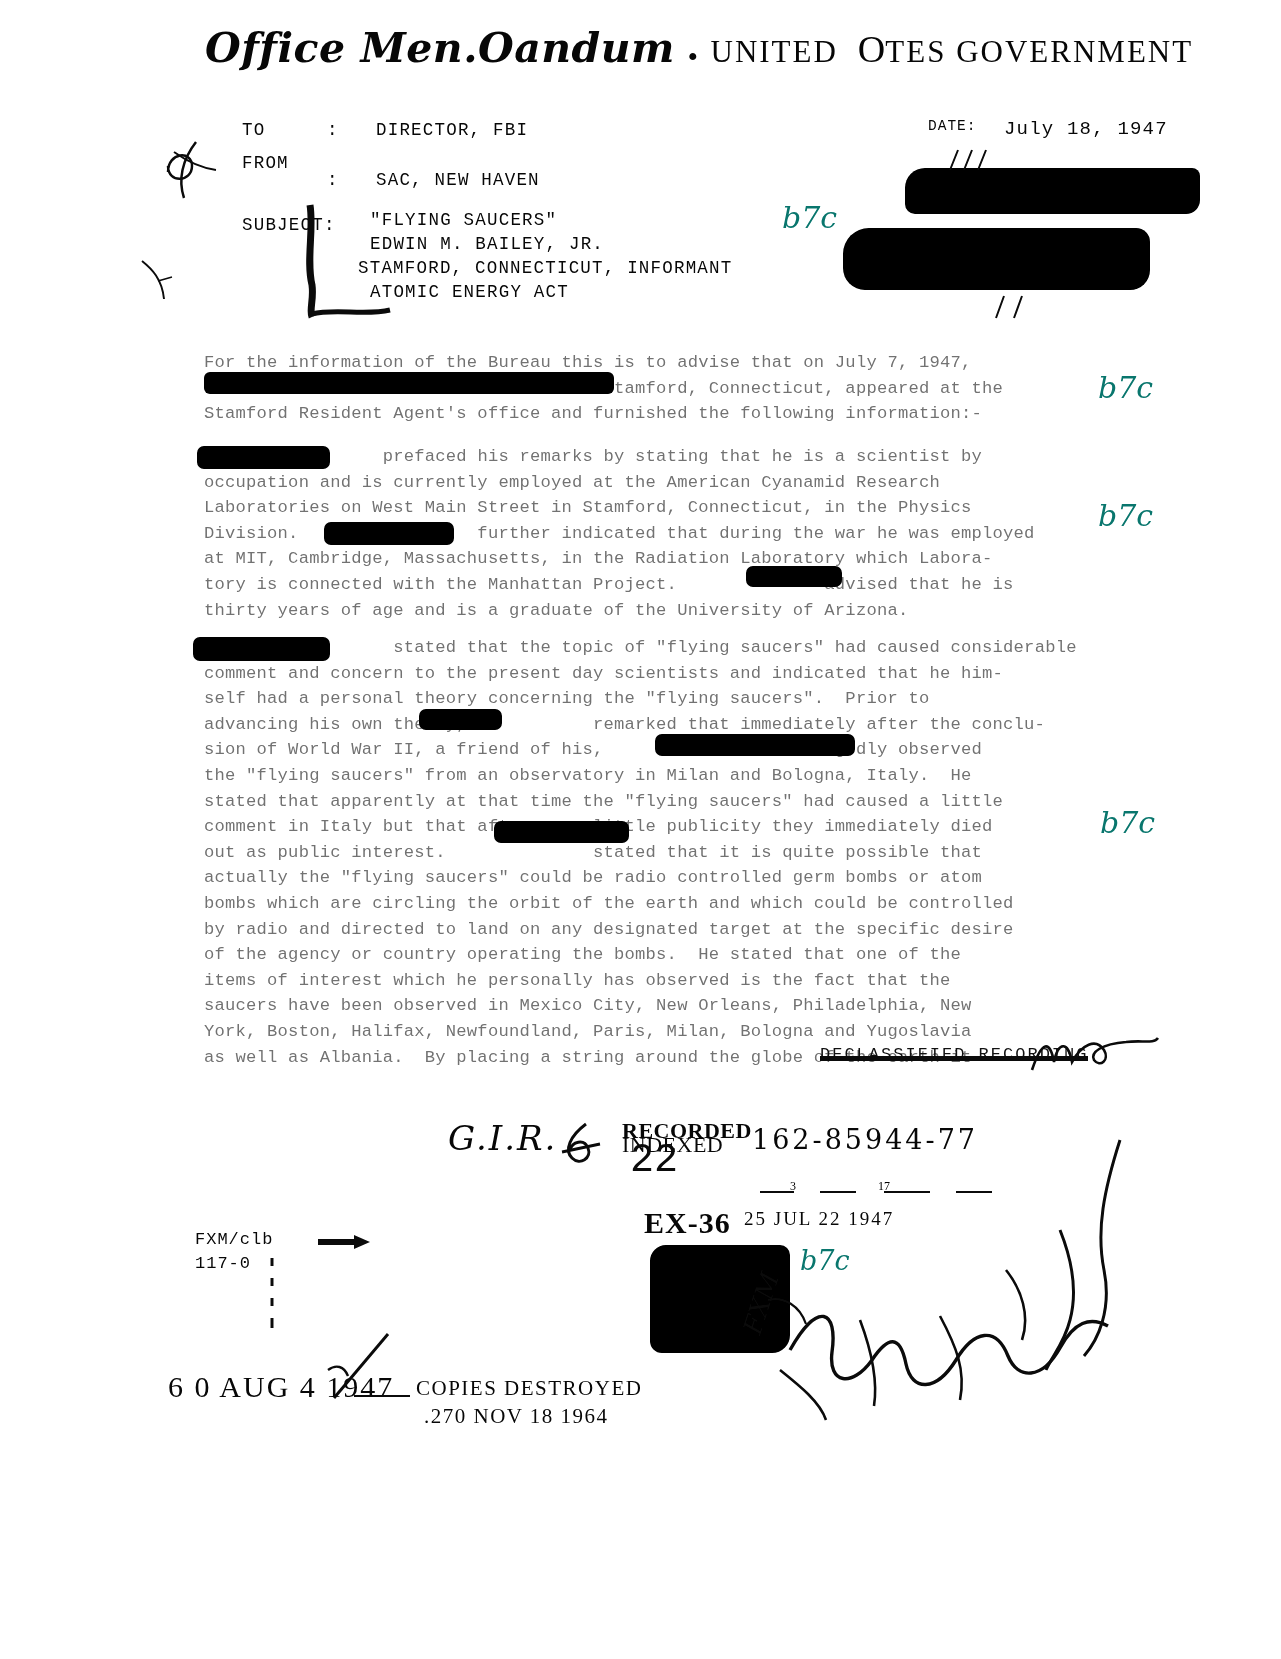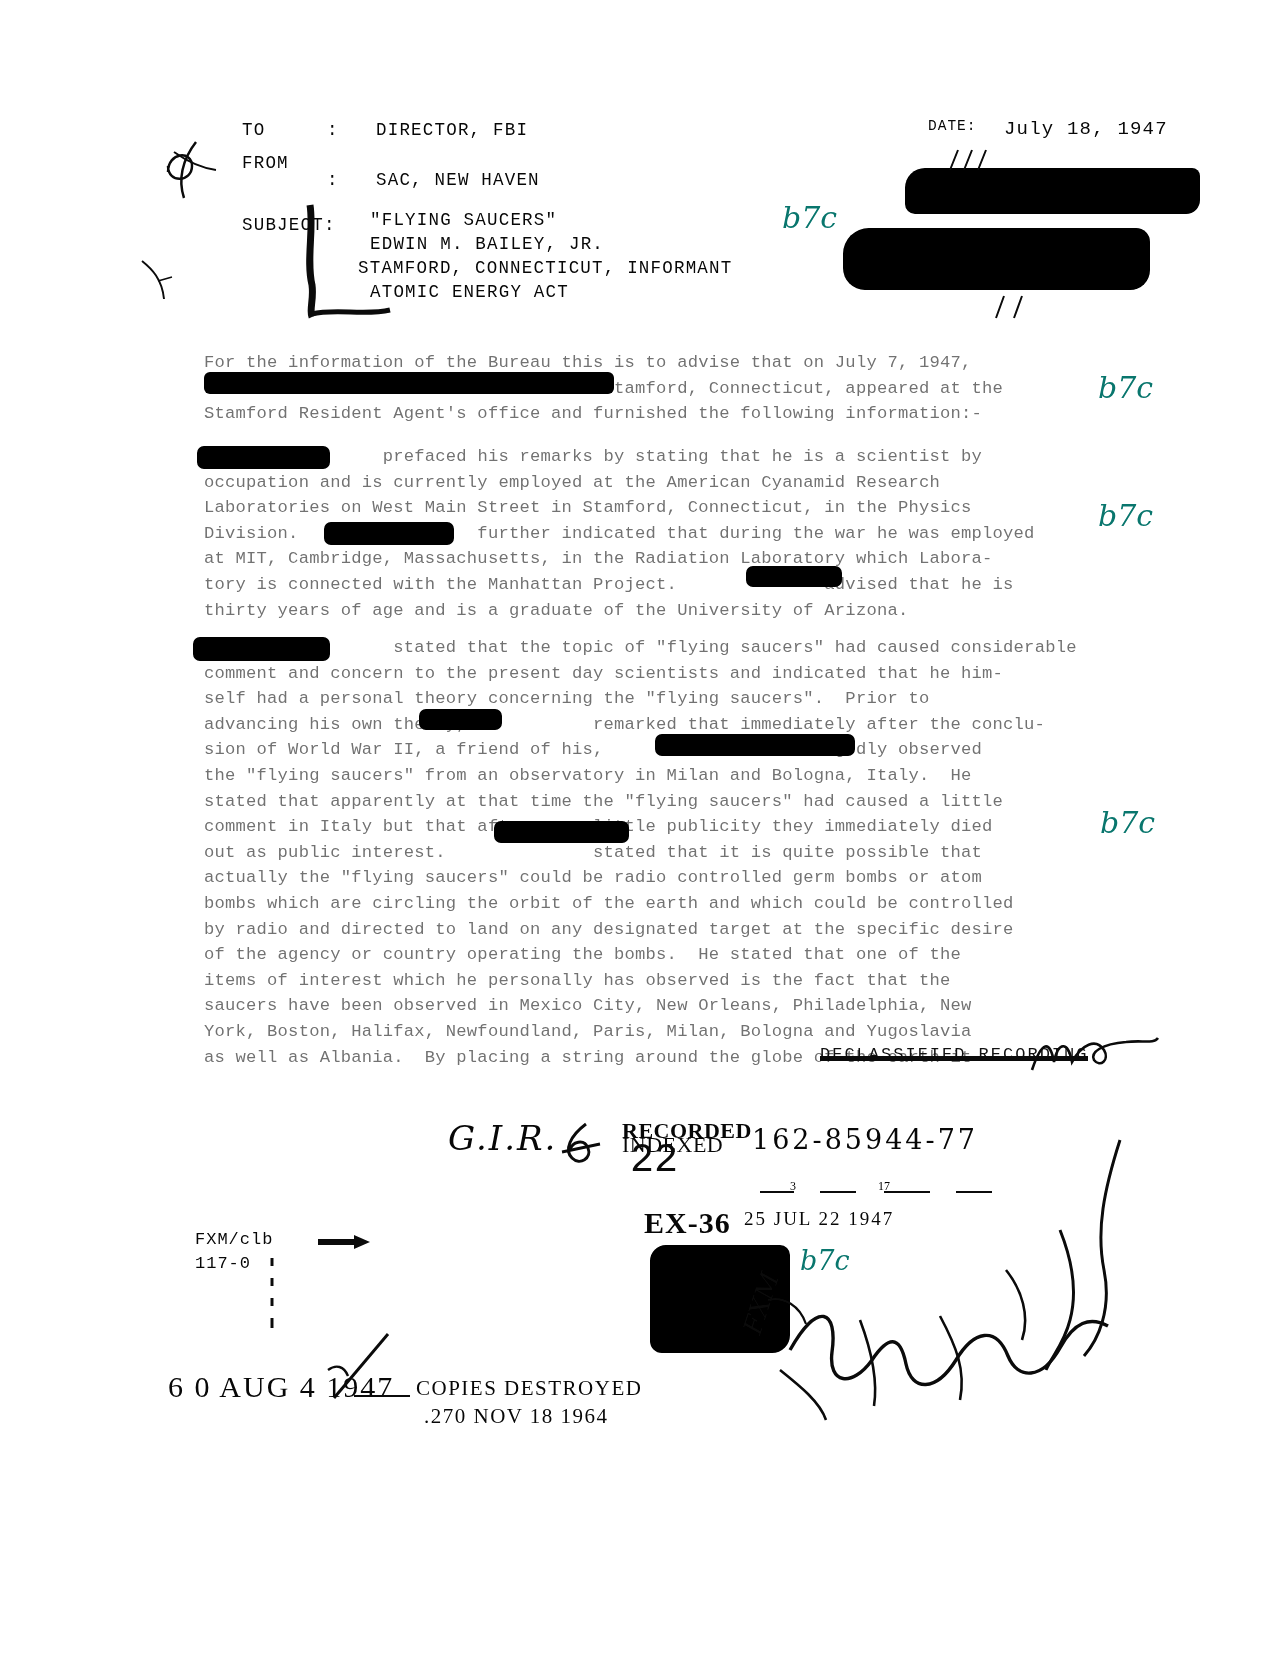--- a/index.html
+++ b/index.html
@@ -219,20 +219,23 @@
     background: #111;
   }
 
   svg.ink { position: absolute; overflow: visible; pointer-events: none; }
 </style>
 </head>
 <body>
 
 <div id="page">
 
+  <div class="masthead">
+    <span class="mh-script">Office Men.Oandum</span><span class="mh-dot">•</span><span class="mh-caps">UNITED</span><span class="mh-bigcap" style="margin-left:20px;">O</span><span class="mh-caps">TES GOVERNMENT</span>
+  </div>
 
   <div class="hdr lbl-to">TO</div>
   <div class="hdr colon-to">:</div>
   <div class="hdr val-to">DIRECTOR, FBI</div>
 
   <div class="hdr lbl-from">FROM</div>
   <div class="hdr colon-from">:</div>
   <div class="hdr val-from">SAC, NEW HAVEN</div>
 
   <div class="hdr lbl-subj">SUBJECT:</div>

